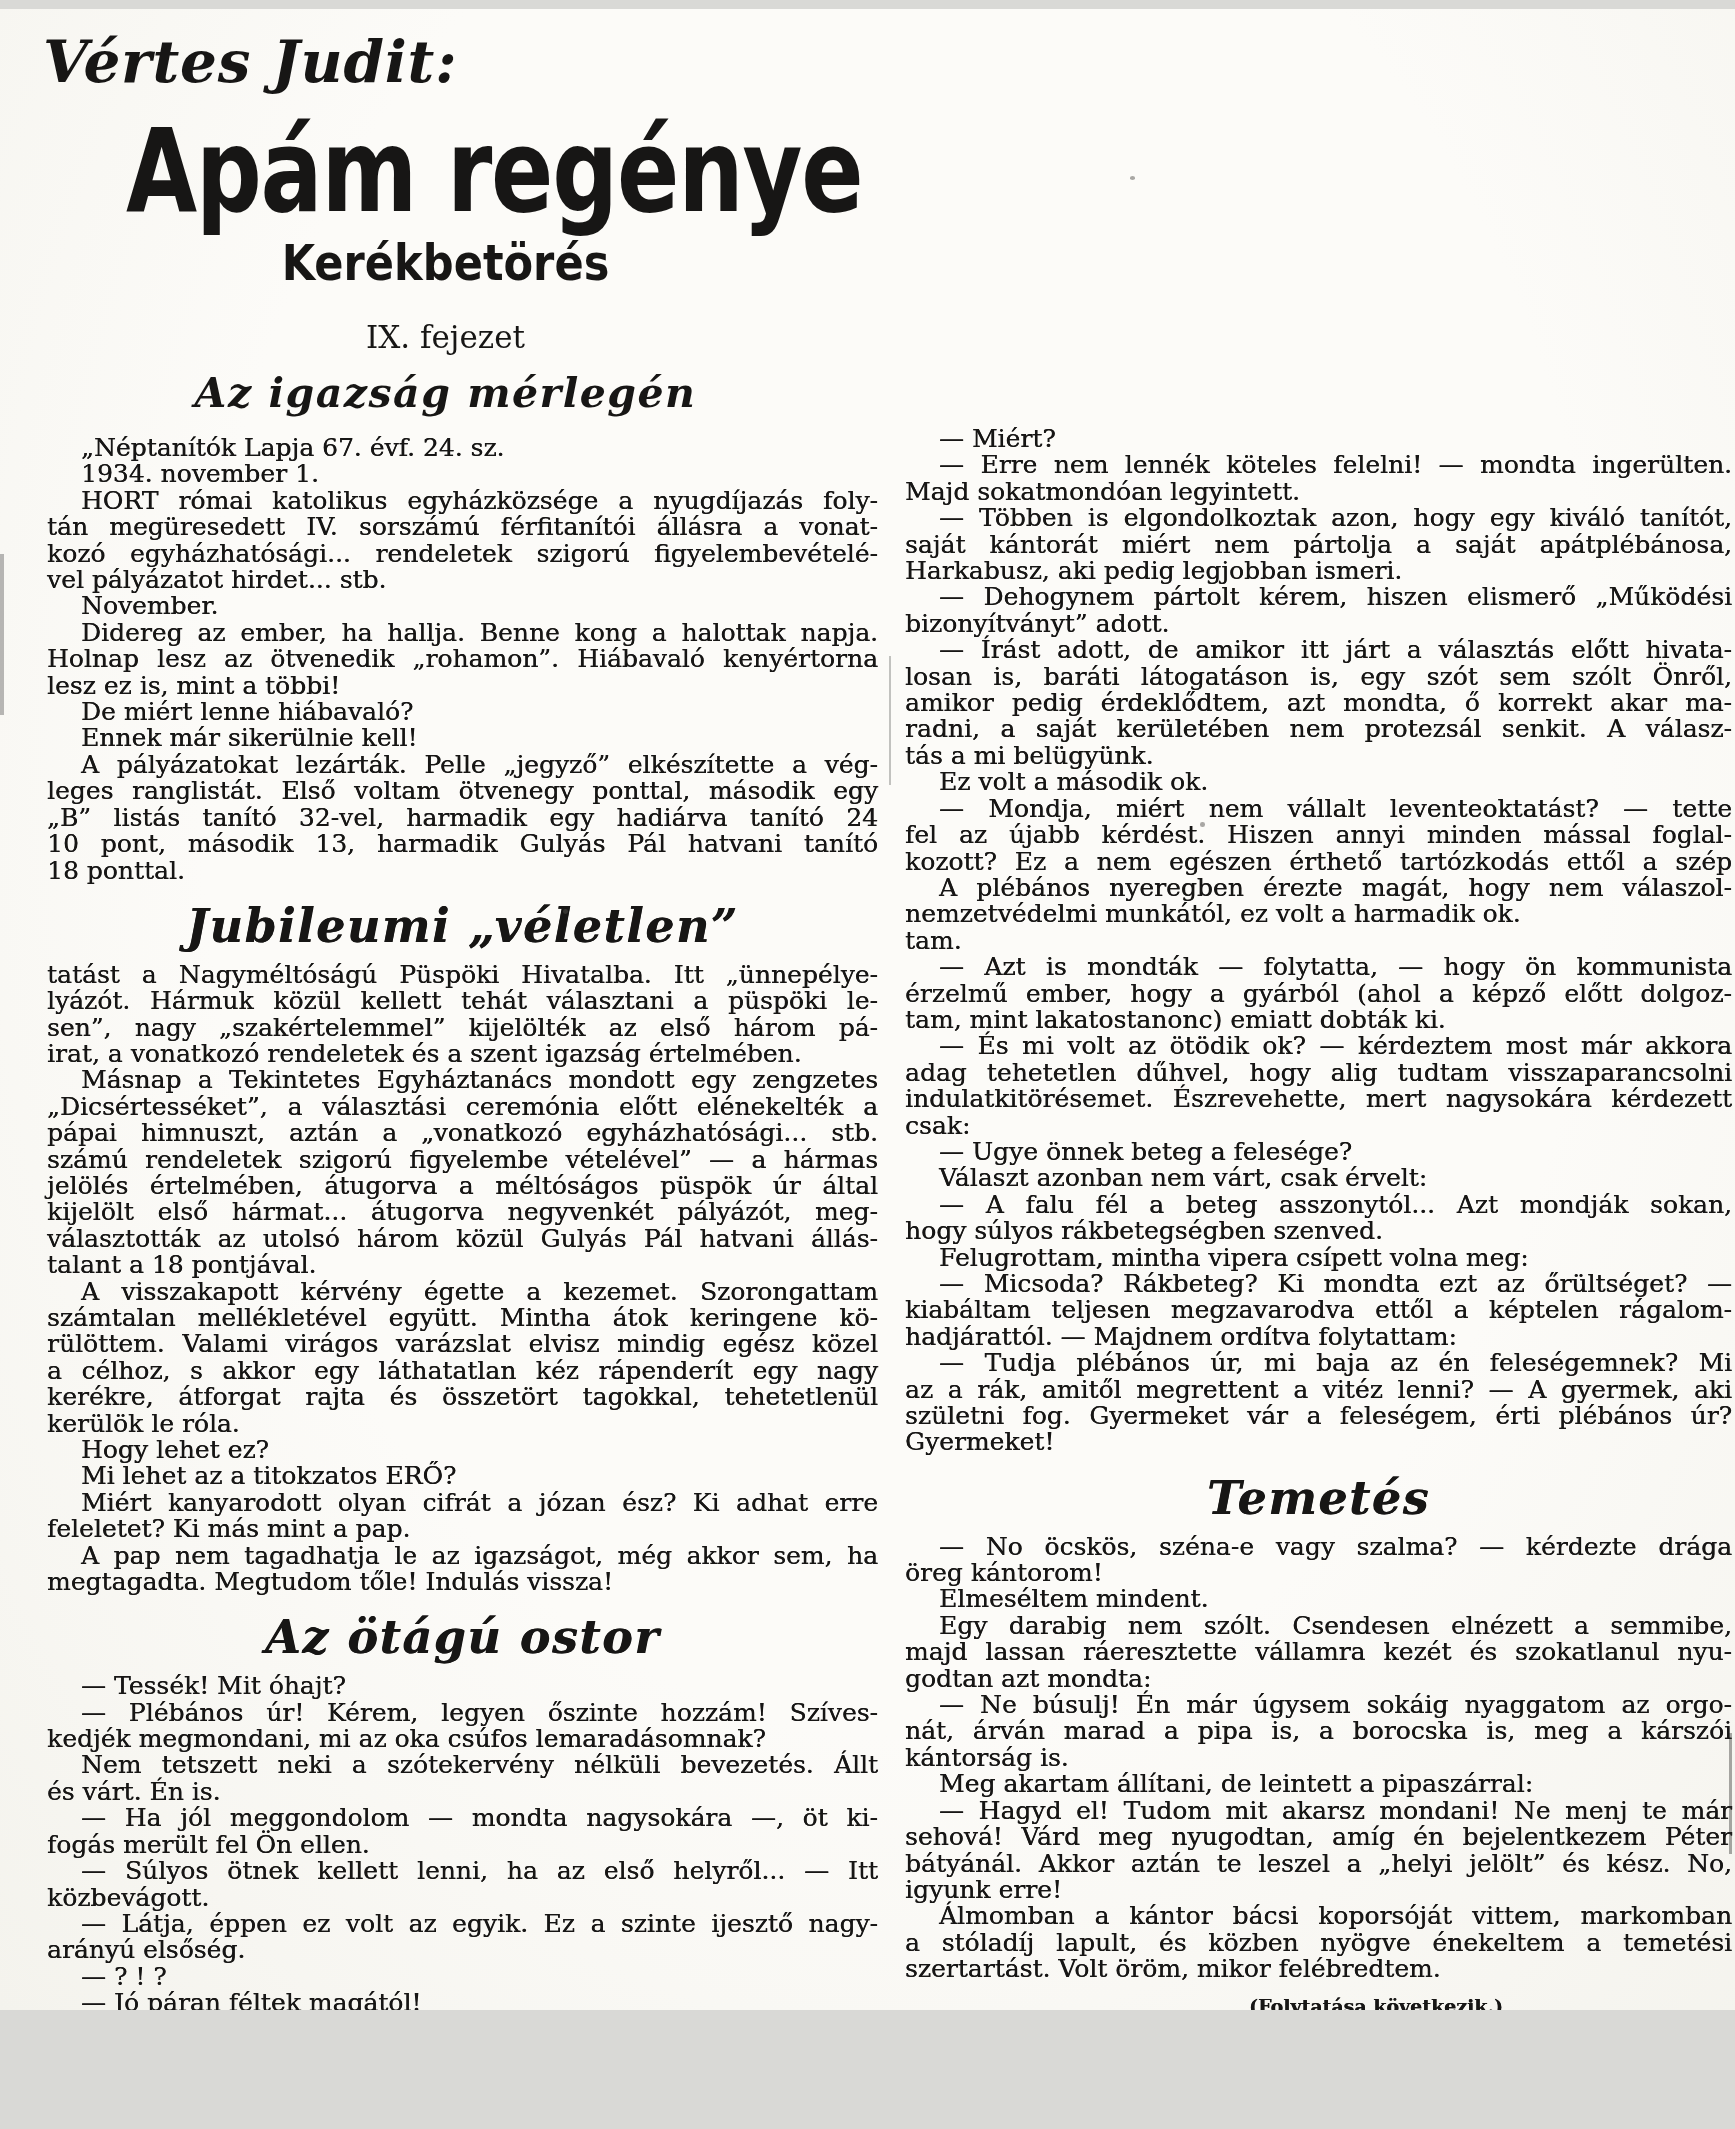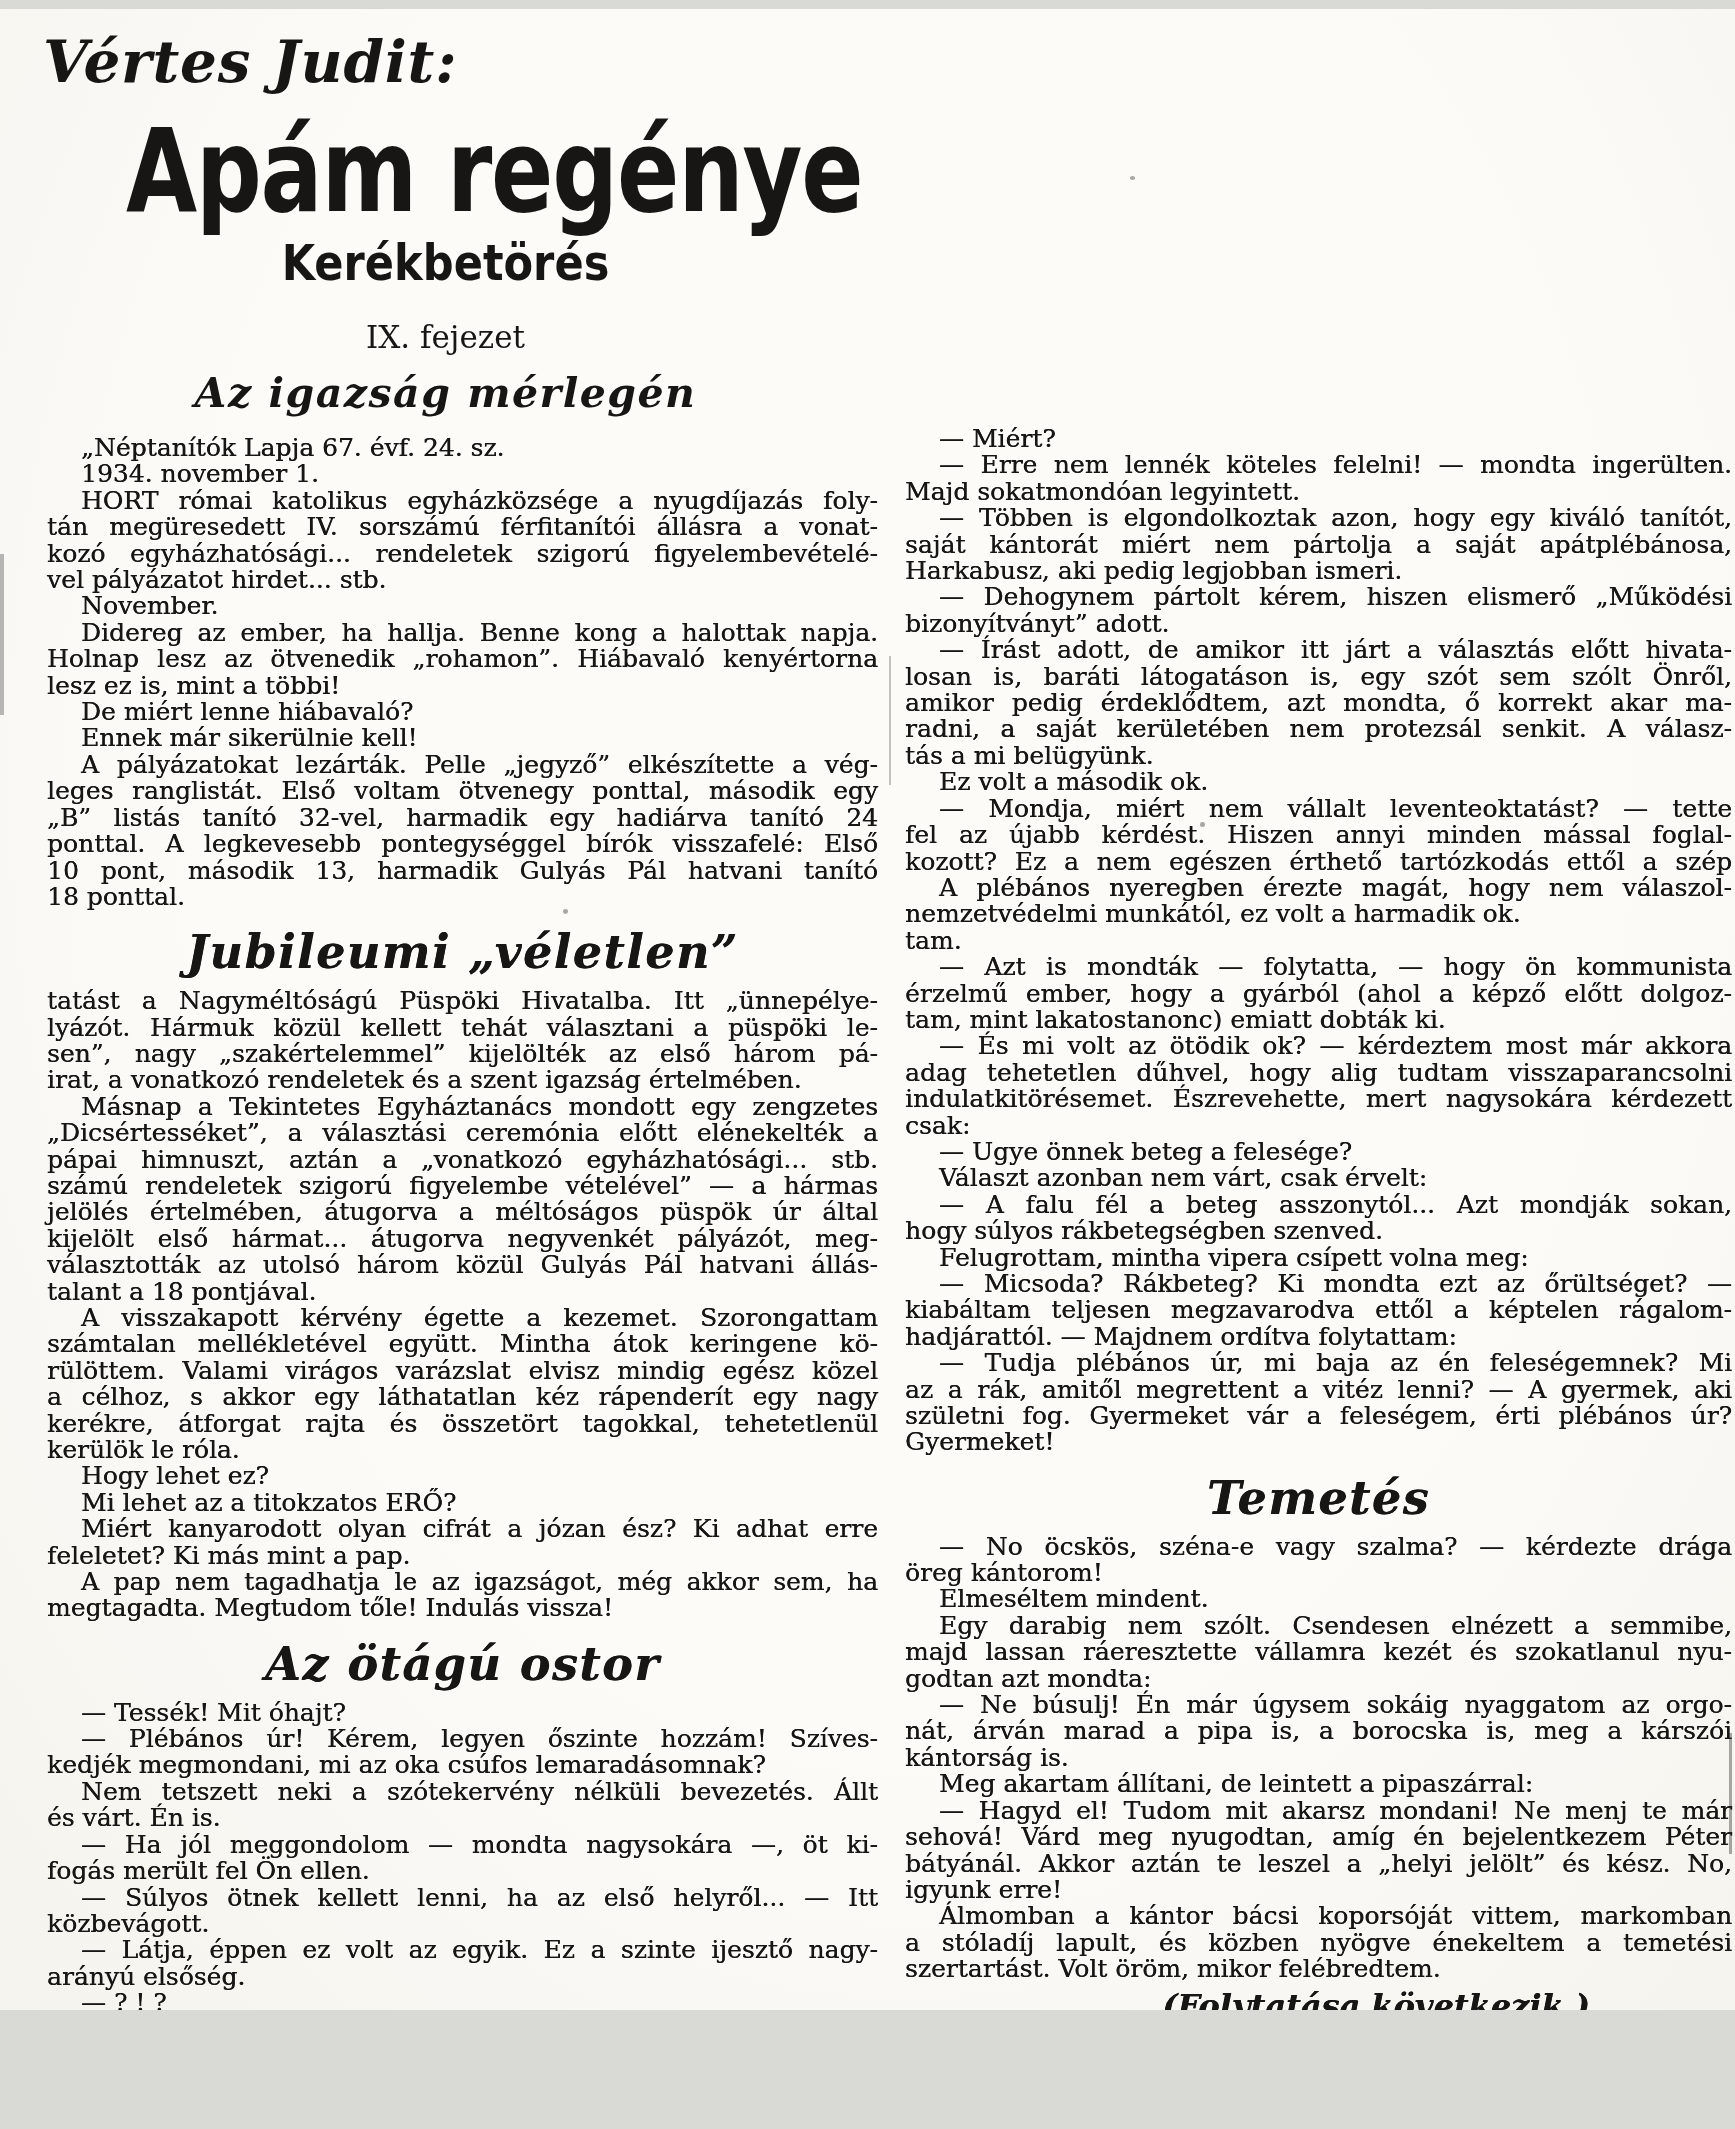--- a/index.html
+++ b/index.html
@@ -46,21 +46,21 @@
   .ln{text-align:justify;text-align-last:left;}
   .ln.j1,.ln.j0{text-align-last:justify;}
   .ln.j1,.ln.l1{text-indent:34px;}
   .ln.h{
     font-size:46px;line-height:44px;font-weight:bold;font-style:italic;
     text-align:center;text-align-last:center;text-indent:0;
     margin:20px 0 13.8px 0;letter-spacing:1.5px;
     text-shadow:0.4px 0 0 currentColor;
   }
   .ln.sig{
-    font-style:italic;font-weight:bold;font-size:32px;line-height:34px;
+    font-weight:bold;font-size:19px;line-height:34px;
     text-align:right;text-align-last:center;text-indent:0;
     padding-left:115px;margin-top:6.1px;
   }
   
   .divider{position:absolute;left:889px;top:647px;width:1.5px;height:129px;background:#7d7d7a;opacity:.45;}
   .edge-right{position:absolute;left:1729px;top:1724px;width:3.1px;height:121px;background:#2a2a28;opacity:.4;}
   .edge-left{position:absolute;left:0;top:545px;width:3.8px;height:161px;background:#3a3a38;opacity:.35;}
   .speck{position:absolute;background:#55534f;border-radius:50%;opacity:.5;}
   .speck.s1{left:1130px;top:167px;width:5.4px;height:3.8px;}
   .speck.s2{left:1200px;top:813px;width:4.6px;height:4.6px;}
@@ -88,21 +88,20 @@
       <div class="ln l0">vel pályázatot hirdet... stb.</div>
       <div class="ln l1">November.</div>
       <div class="ln j1">Didereg az ember, ha hallja. Benne kong a halottak napja.</div>
       <div class="ln j0">Holnap lesz az ötvenedik „rohamon”. Hiábavaló kenyértorna</div>
       <div class="ln l0">lesz ez is, mint a többi!</div>
       <div class="ln l1">De miért lenne hiábavaló?</div>
       <div class="ln l1">Ennek már sikerülnie kell!</div>
       <div class="ln j1">A pályázatokat lezárták. Pelle „jegyző” elkészítette a vég-</div>
       <div class="ln j0">leges ranglistát. Első voltam ötvenegy ponttal, második egy</div>
       <div class="ln j0">„B” listás tanító 32-vel, harmadik egy hadiárva tanító 24</div>
-      <div class="ln j0">ponttal. A legkevesebb pontegységgel bírók visszafelé: Első</div>
       <div class="ln j0">10 pont, második 13, harmadik Gulyás Pál hatvani tanító</div>
       <div class="ln l0">18 ponttal.</div>
       <div class="ln h">Jubileumi „véletlen”</div>
       <div class="ln j0">tatást a Nagyméltóságú Püspöki Hivatalba. Itt „ünnepélye-</div>
       <div class="ln j0">lyázót. Hármuk közül kellett tehát választani a püspöki le-</div>
       <div class="ln j0">sen”, nagy „szakértelemmel” kijelölték az első három pá-</div>
       <div class="ln l0">irat, a vonatkozó rendeletek és a szent igazság értelmében.</div>
       <div class="ln j1">Másnap a Tekintetes Egyháztanács mondott egy zengzetes</div>
       <div class="ln j0">„Dicsértesséket”, a választási ceremónia előtt elénekelték a</div>
       <div class="ln j0">pápai himnuszt, aztán a „vonatkozó egyházhatósági... stb.</div>

